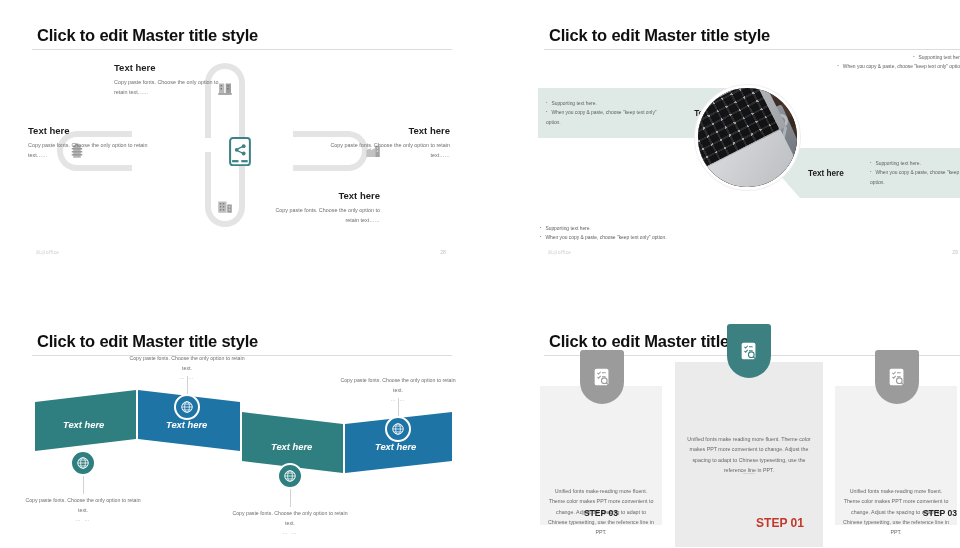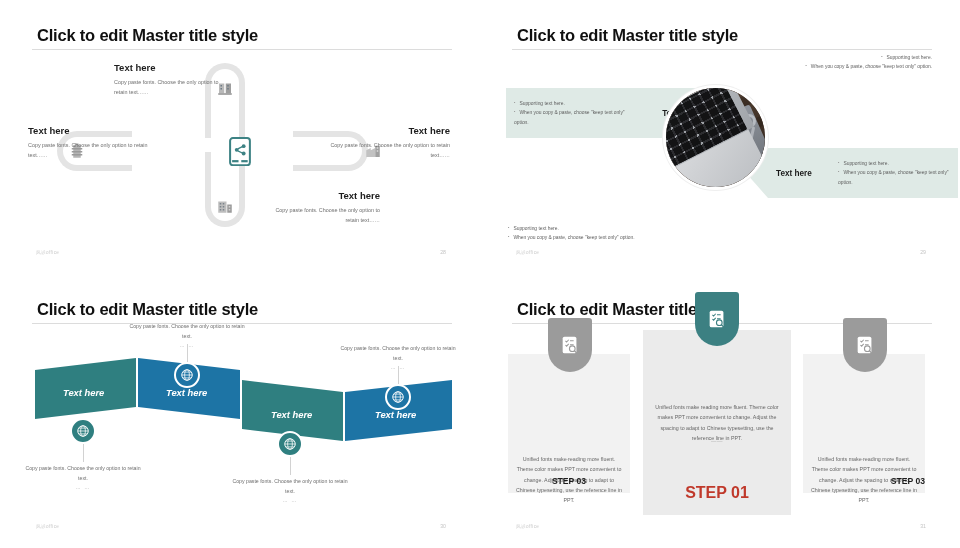--- a/index.html
+++ b/index.html
@@ -8,20 +8,21 @@
     width:960px; height:548px;
     background:#ffffff;
     font-family:"Liberation Sans", sans-serif;
     overflow:hidden;
   }
   #grid {
     width:960px; height:548px;
     display:grid;
     grid-template-columns:480px 480px;
     grid-template-rows:274px 274px;
+    gap:32px;
   }
   .slide {
     position:relative;
     width:480px; height:274px;
     background:#ffffff;
     overflow:hidden;
   }
   .slide-title {
     position:absolute;
     left:37px; top:26px;
@@ -260,21 +261,21 @@
   .card-dash {
     position:absolute;
     font-size:5.5px; color:#b0b0b0; letter-spacing:0.5px;
     text-align:center;
   }
   .card-step {
     position:absolute;
     font-size:8.6px; font-weight:bold; color:#1d1d1d;
     text-align:center;
   }
-  .card-step-hl { color:#c0392b; font-size:16px; }
+  .card-step-hl { color:#c0392b; font-size:12px;margin-left:31px; }
 </style>
 </head>
 <body>
 
 <div id="grid">
 
   <div class="slide">
     <div class="slide-title">Click to edit Master title style</div>
     <div class="title-rule"></div>
 

